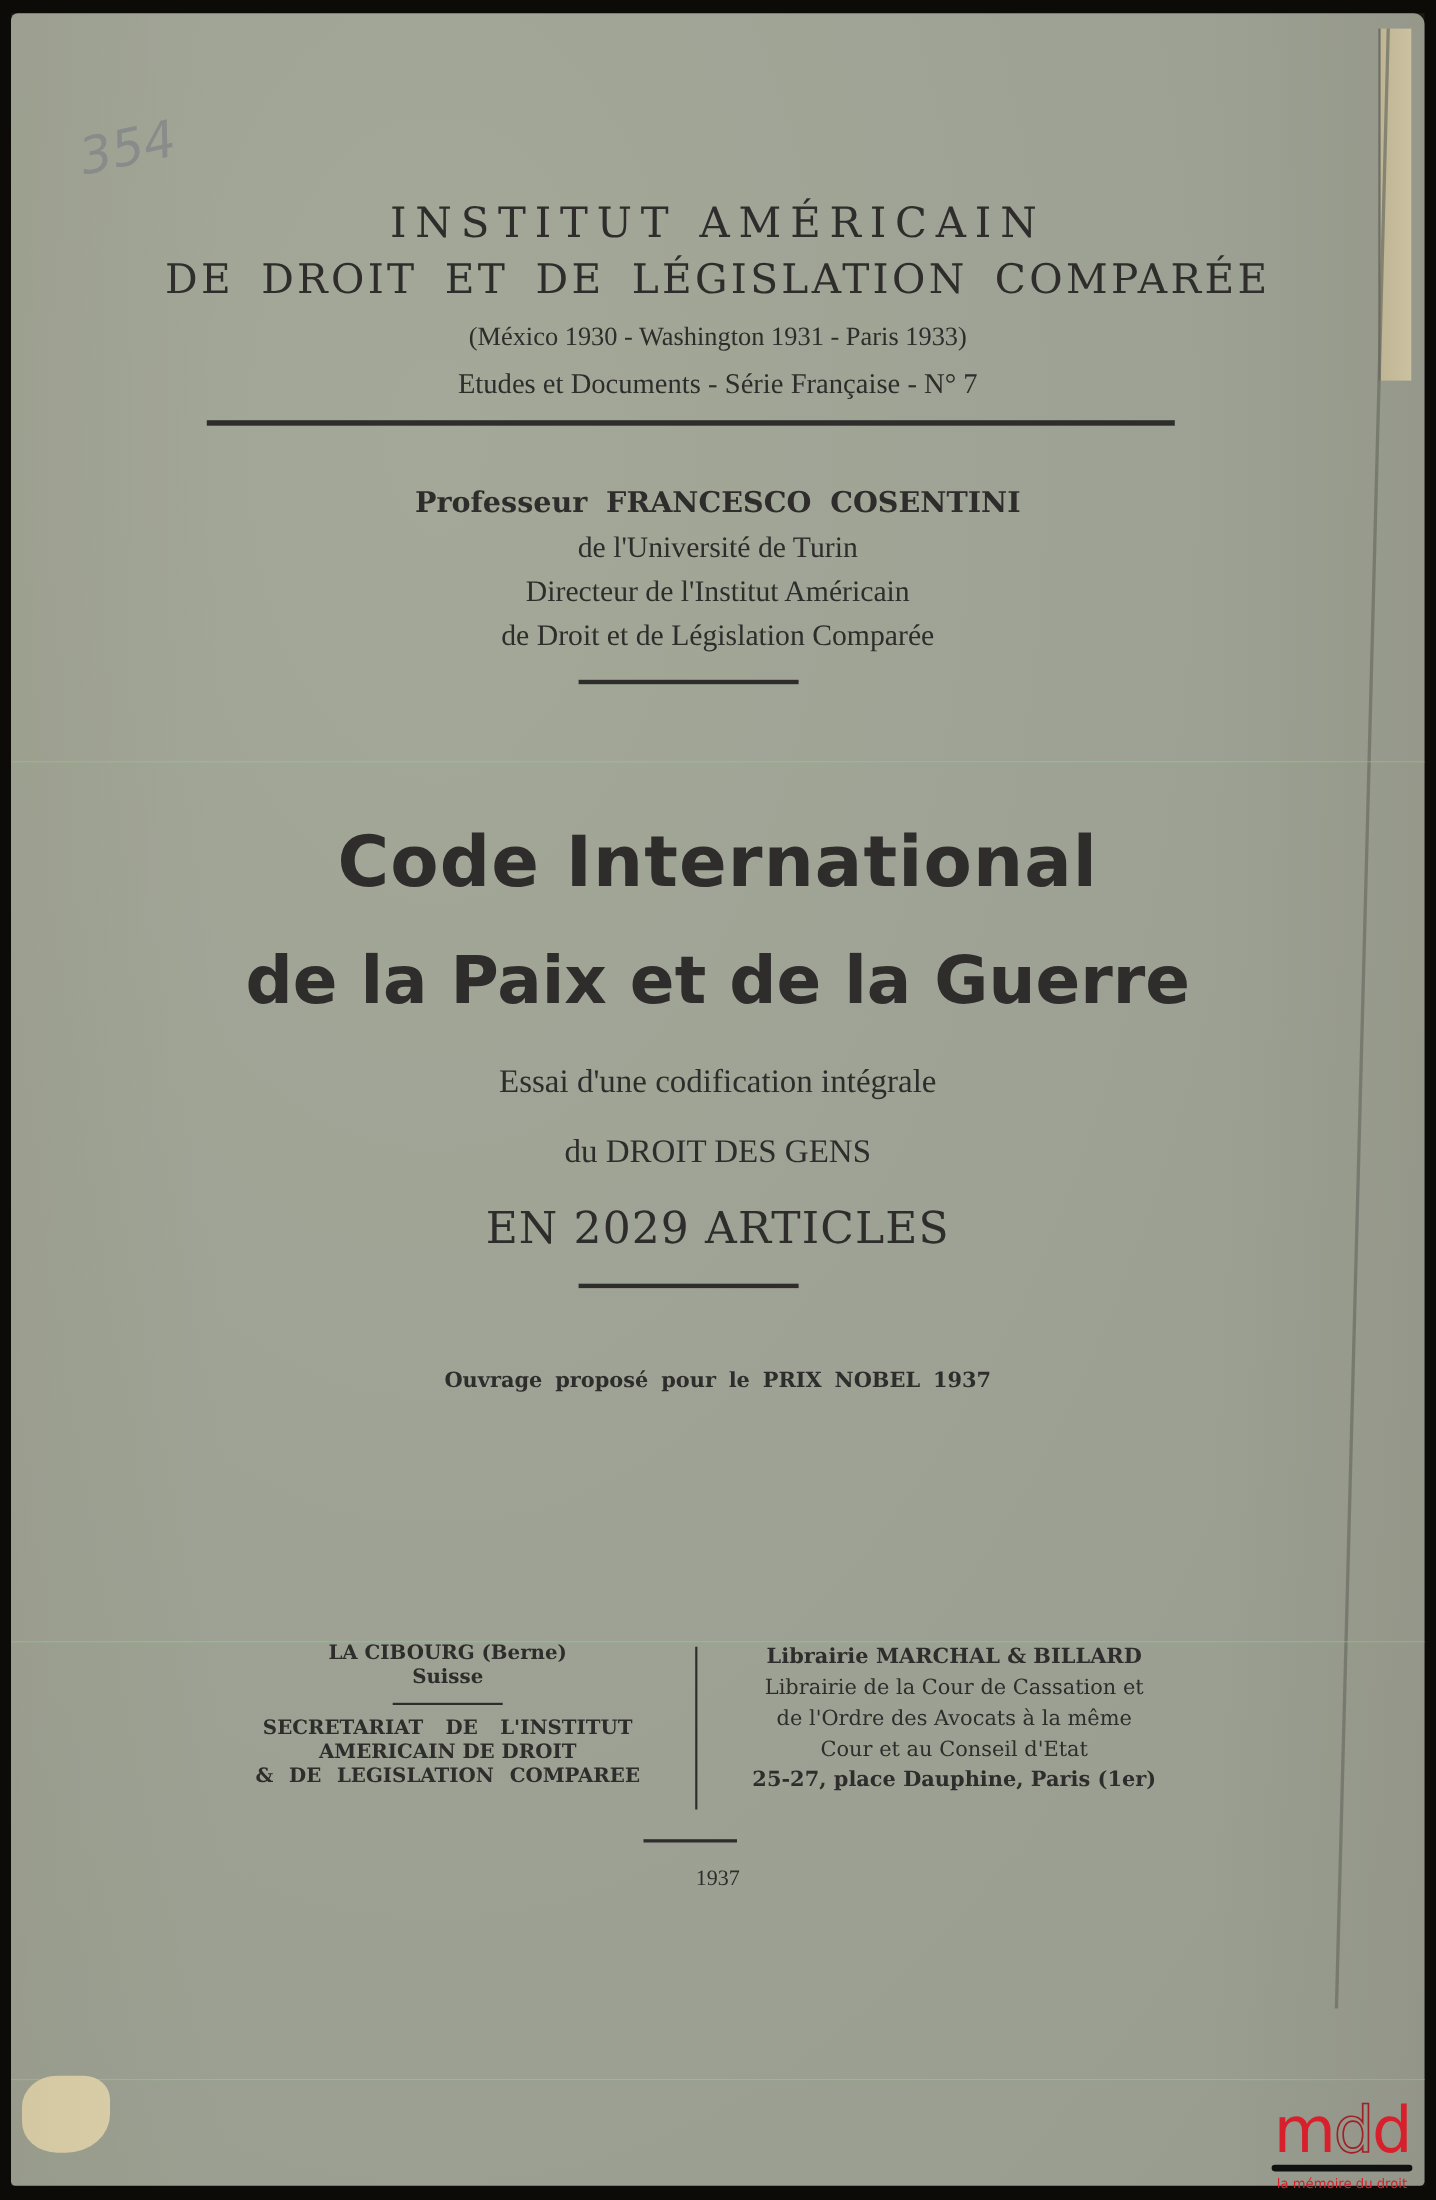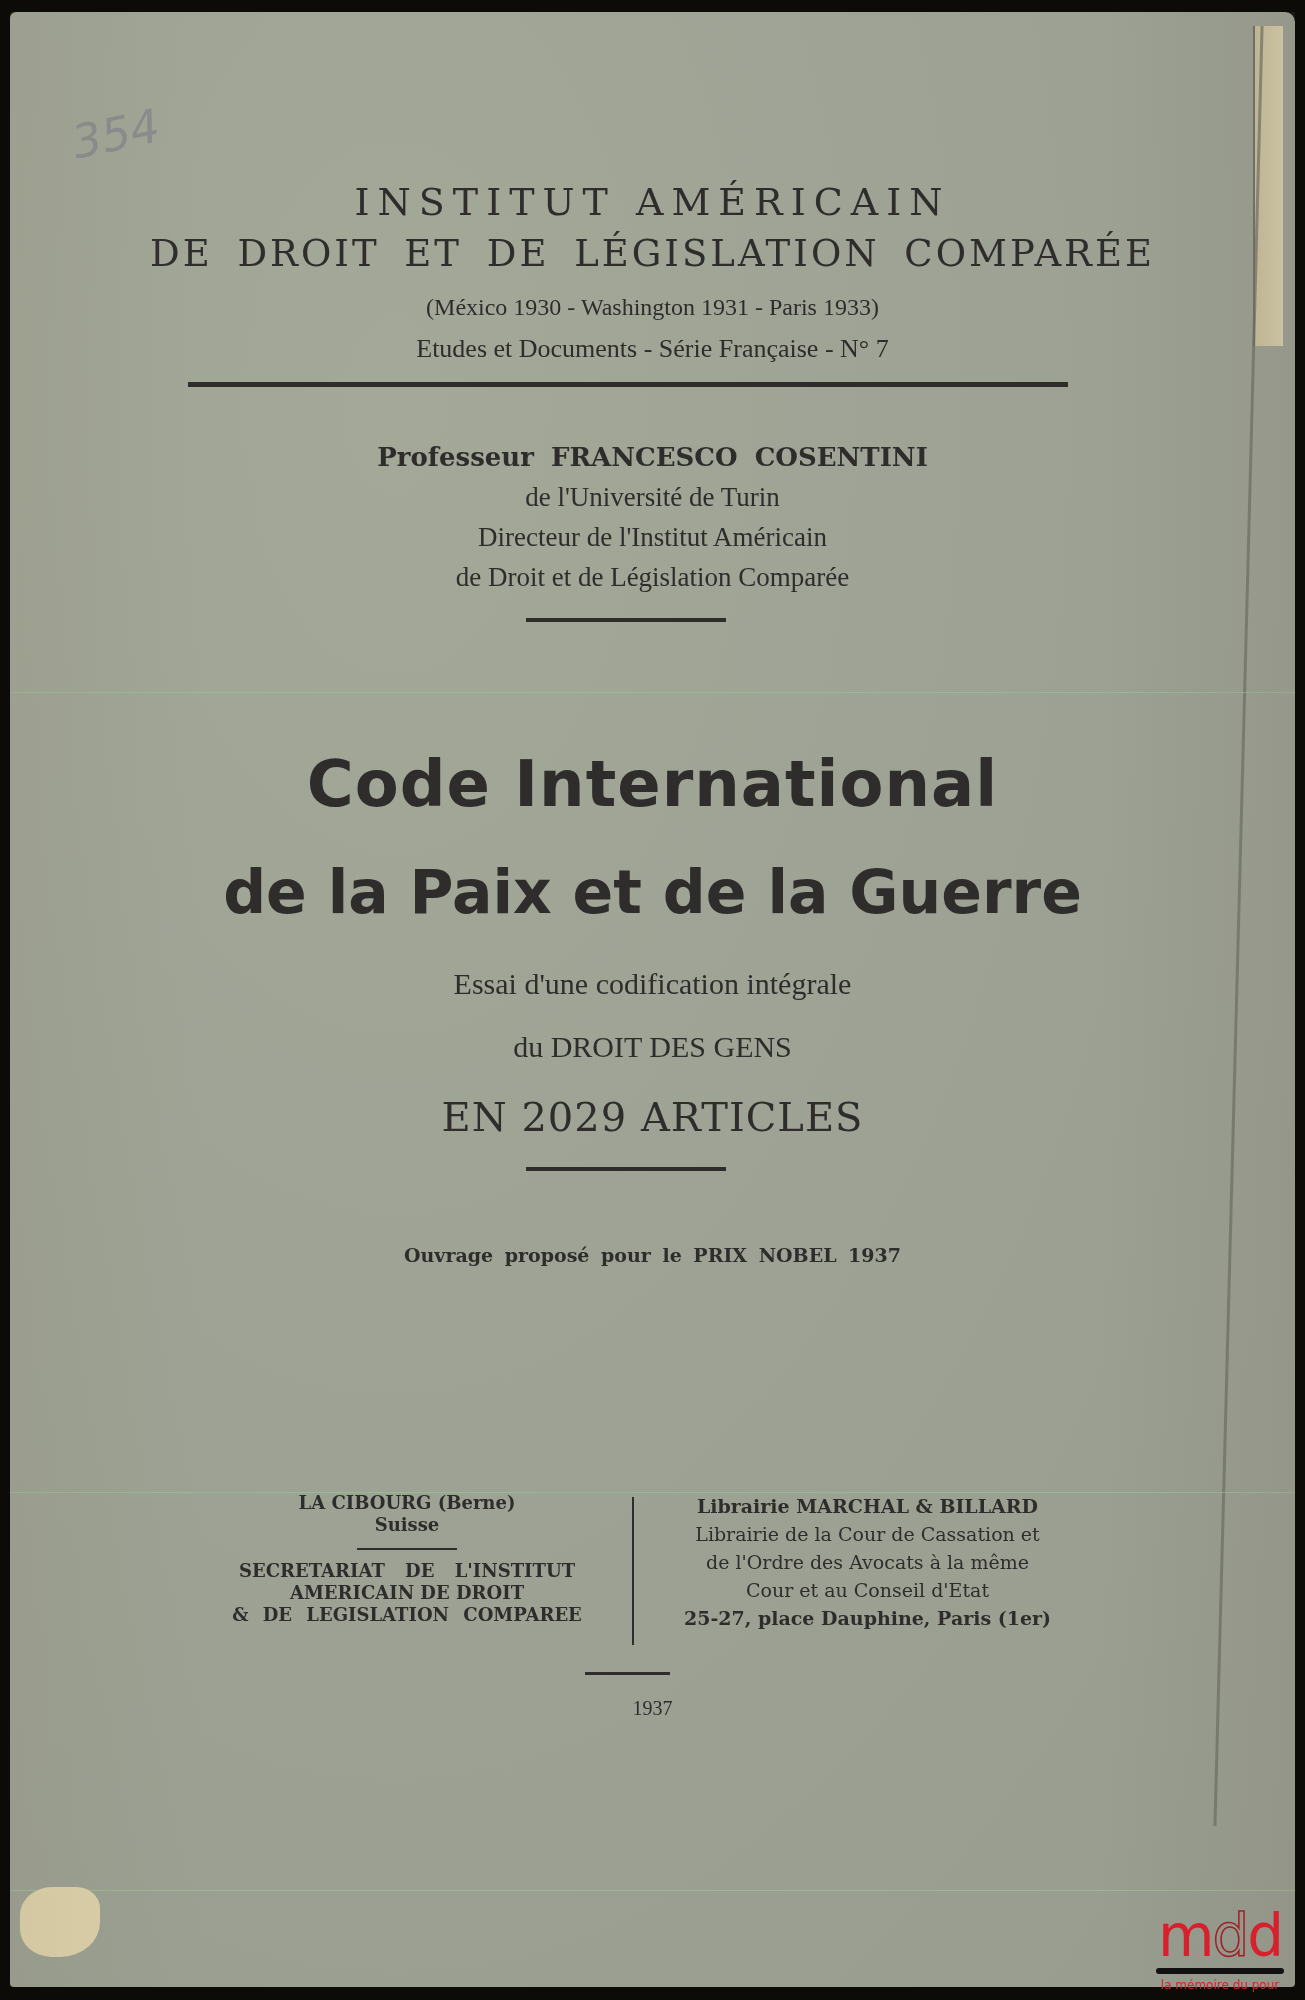--- a/index.html
+++ b/index.html
@@ -87,14 +87,14 @@
     <div>Cour et au Conseil d'Etat</div>
     <div class="b">25-27, place Dauphine, Paris (1er)</div>
   </div>
   <div class="rule" style="left:575px;top:1660px;width:85px;height:3px"></div>
   <div class="block year">1937</div>
 </div>
 
 <div class="logo">
   <div class="logo-m">m<span class="mid">d</span>d</div>
   <div class="logo-bar"></div>
-  <div class="logo-t">la mémoire du pour</div>
+  <div class="logo-t">la mémoire du droit</div>
 </div>
 
 </body></html>

